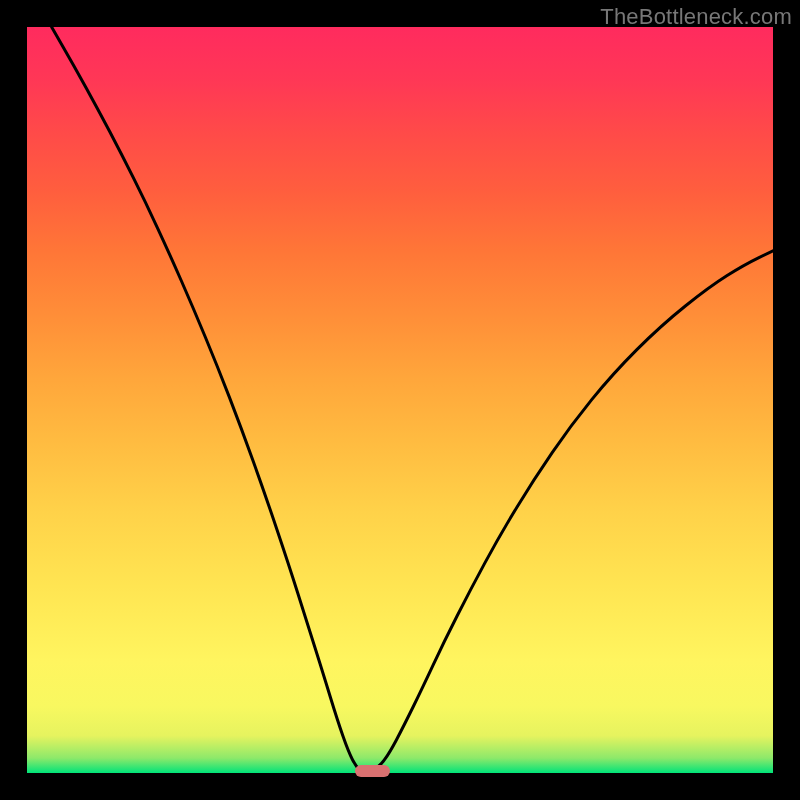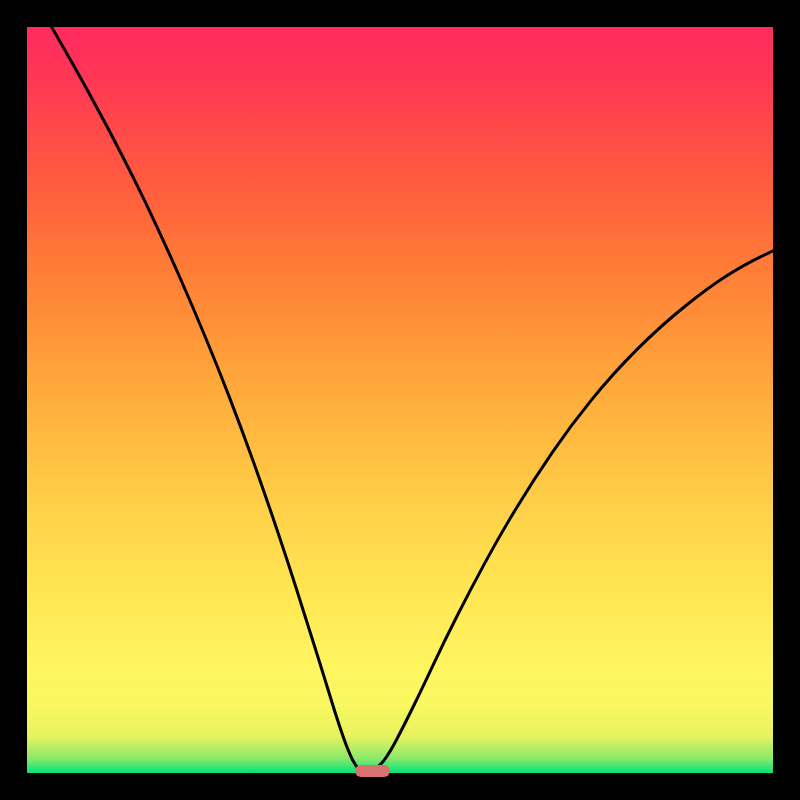--- a/index.html
+++ b/index.html
@@ -79,13 +79,14 @@
 
 <div class="frame">
 
   <div class="plot-area">
     <svg class="curve-svg" viewBox="0 0 746 746" preserveAspectRatio="none">
       <path class="curve-path" d="M 24.62 0.00 Q 24.62 0.00 35.81 19.40 Q 47.00 38.79 58.93 60.43 Q 70.87 82.06 82.81 104.81 Q 94.74 127.57 106.68 151.44 Q 118.61 175.31 130.55 201.05 Q 142.49 226.78 154.42 254.01 Q 166.36 281.24 178.29 309.96 Q 190.23 338.68 202.17 369.64 Q 214.10 400.60 226.04 433.80 Q 237.97 467.00 249.91 502.43 Q 261.85 537.87 270.80 566.21 Q 279.75 594.56 288.33 621.79 Q 296.91 649.02 303.62 671.03 Q 310.34 693.03 315.93 709.07 Q 321.53 725.11 325.26 732.20 Q 328.99 739.29 331.60 741.90 Q 334.21 744.51 336.45 744.51 Q 338.68 744.51 340.55 743.76 Q 342.41 743.02 347.26 741.52 Q 352.11 740.03 357.33 732.94 Q 362.56 725.86 369.64 712.43 Q 376.73 699.00 386.06 679.98 Q 395.38 660.96 406.20 637.83 Q 417.01 614.70 430.07 588.97 Q 443.12 563.23 458.04 535.63 Q 472.96 508.03 489.75 480.42 Q 506.53 452.82 525.18 425.59 Q 543.83 398.36 564.72 372.63 Q 585.61 346.89 609.86 322.64 Q 634.10 298.40 658.35 279.00 Q 682.59 259.61 699.75 248.79 Q 716.91 237.97 731.45 230.89 T 746.00 223.80 "></path>
     </svg>
     <div class="minimum-marker" style="left: 328.2px; width: 35.1px; top: 737.8px;"></div>
   </div>
 
+  <div class="watermark">TheBottleneck.com</div>
 </div>
 
 </body></html>

